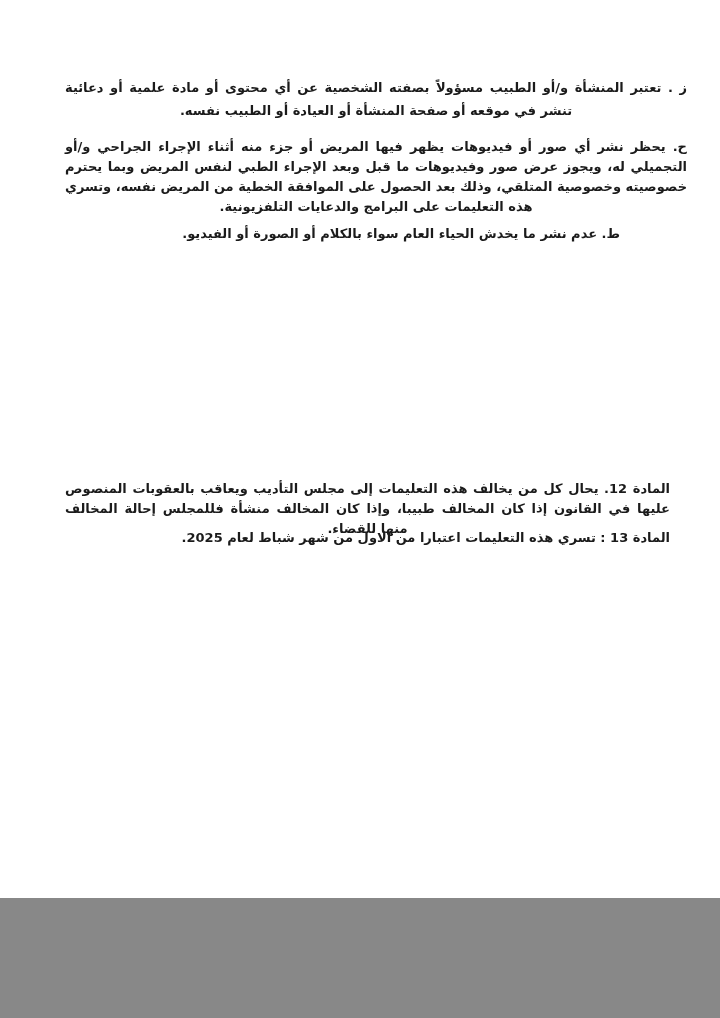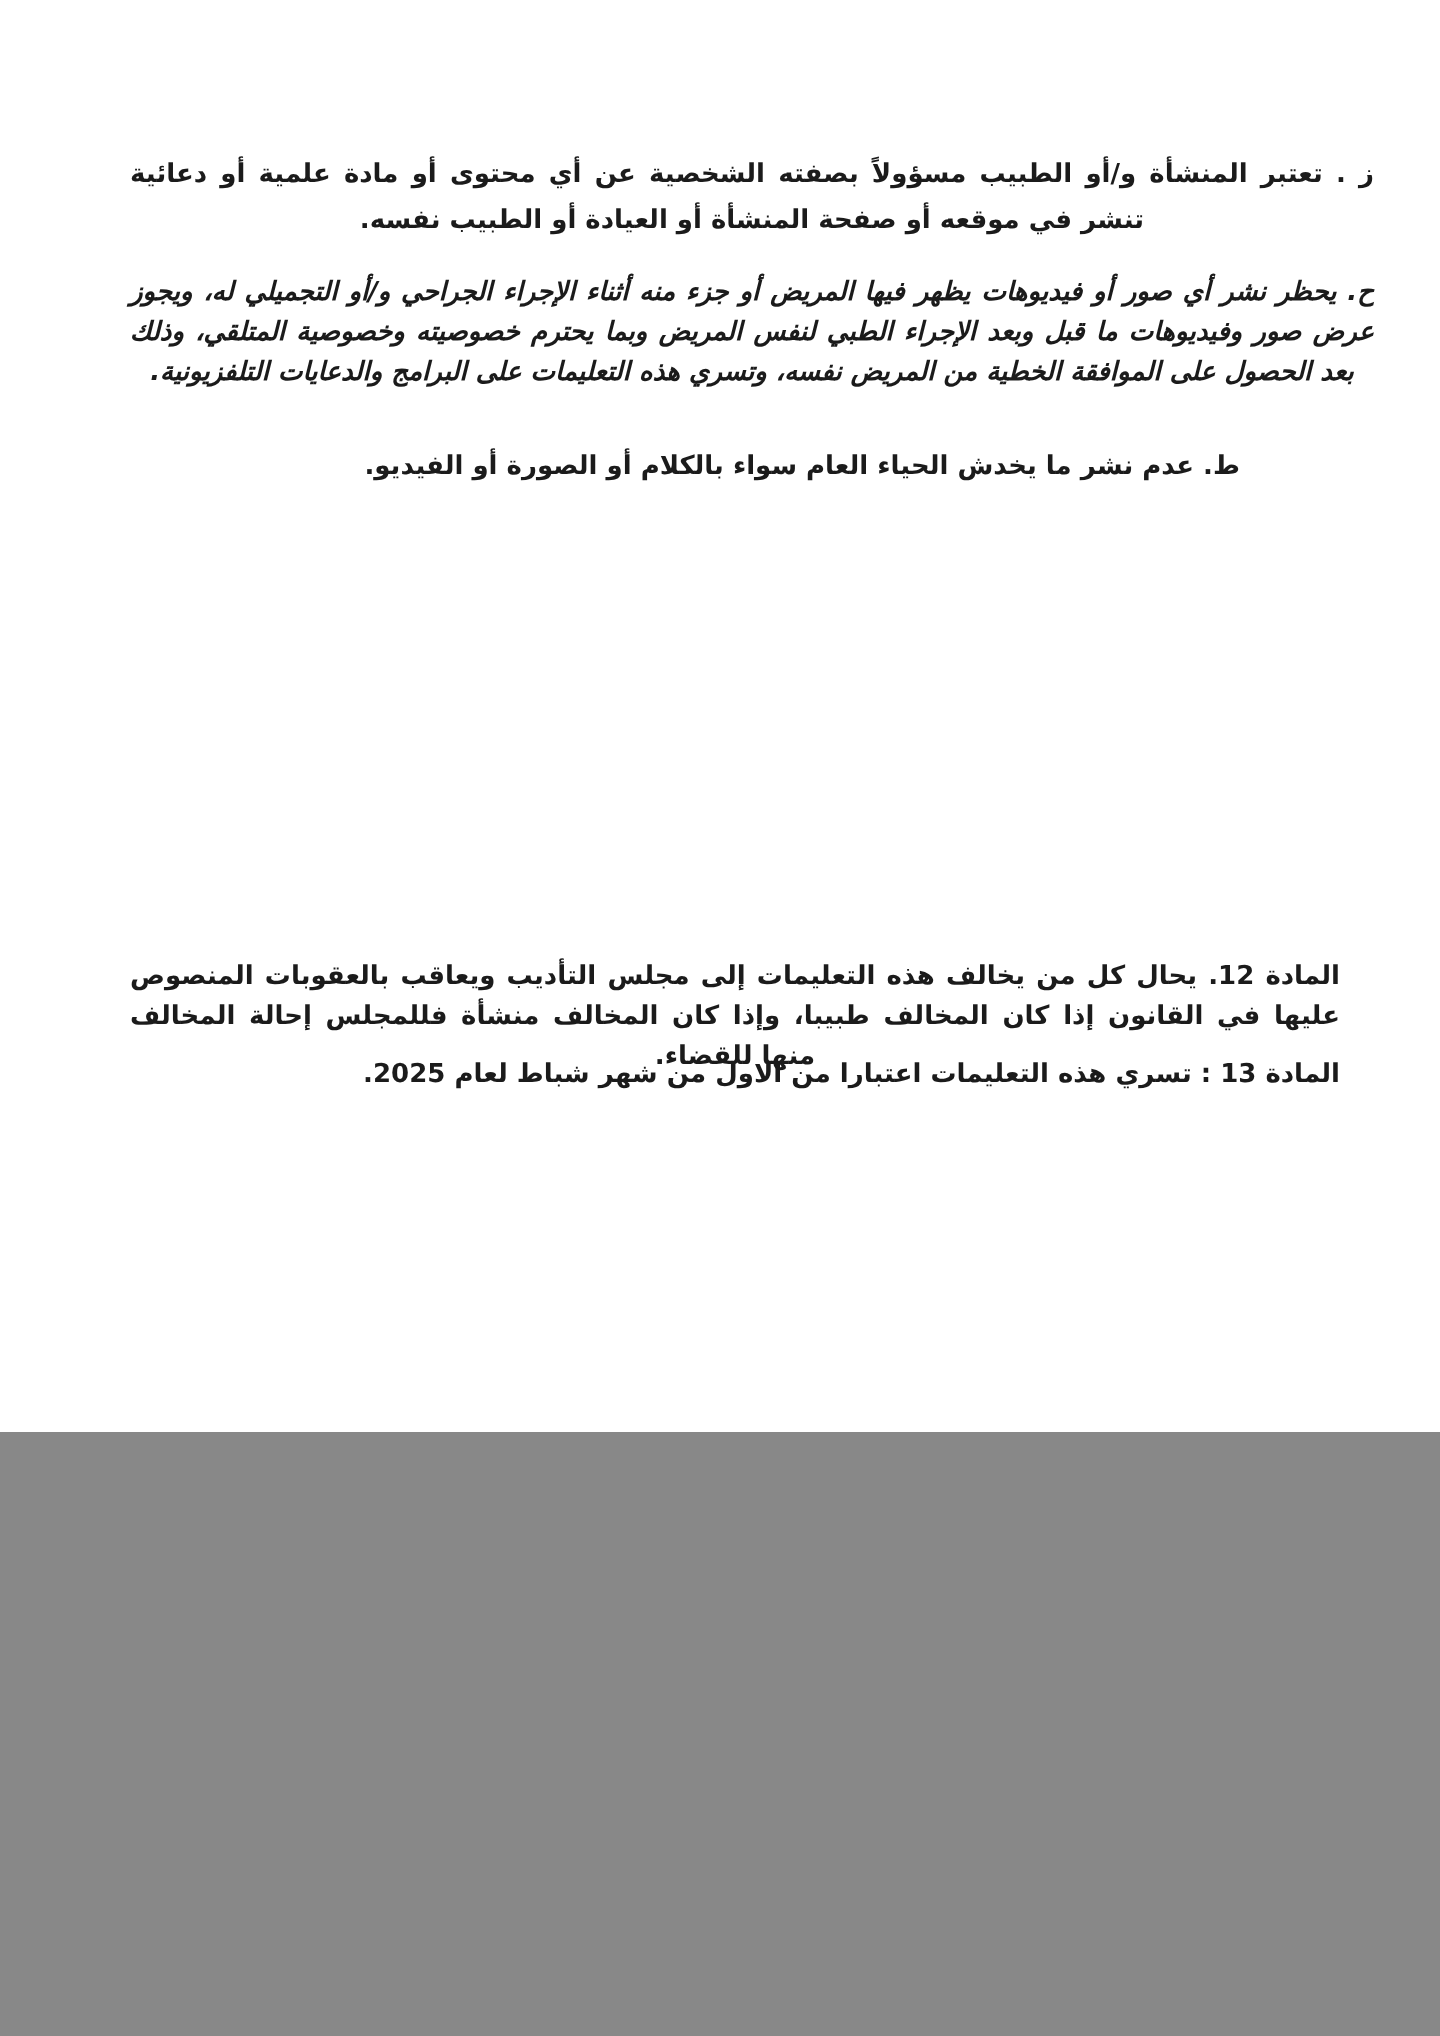--- a/index.html
+++ b/index.html
@@ -3,21 +3,21 @@
 <meta charset="utf-8">
 <style>
   * { margin: 0; padding: 0; box-sizing: border-box; }
   html, body {
     background: #888;
     font-family: "DejaVu Sans", sans-serif;
   }
   .page {
     position: relative;
     width: 720px;
-    height: 716px;
+    height: 898px;
     margin: 0 auto;
     background: #ffffff;
     overflow: hidden;
     direction: rtl;
   }
   .para {
     position: absolute;
     direction: rtl;
     unicode-bidi: embed;
     font-family: "DejaVu Sans", sans-serif;
@@ -29,21 +29,21 @@
   
   .p-justify {
     text-align: justify;
     text-align-last: center;
   }
   .p-right {
     text-align: left;
     text-align-last: right;
   }
   .clause-z  { top: 76px;  right: 33px;  left: 65px; line-height: 23px; }
-  .clause-h  { top: 137px; right: 33px;  left: 65px; font-style: italic; }
+  .clause-h  { top: 137px; right: 33px;  left: 65px; }
   .clause-t  { top: 224px; right: 100px; left: 65px; }
   .article-10 { top: 287px; right: 50px; left: 65px; }
   .article-11 { top: 368px; right: 50px; left: 65px; }
   .article-12 { top: 448px; right: 50px; left: 65px; margin-top: 31px; }
   .article-13 { top: 528px; right: 50px; left: 65px; }
 </style>
 </head>
 <body>
 
 <div class="page">

